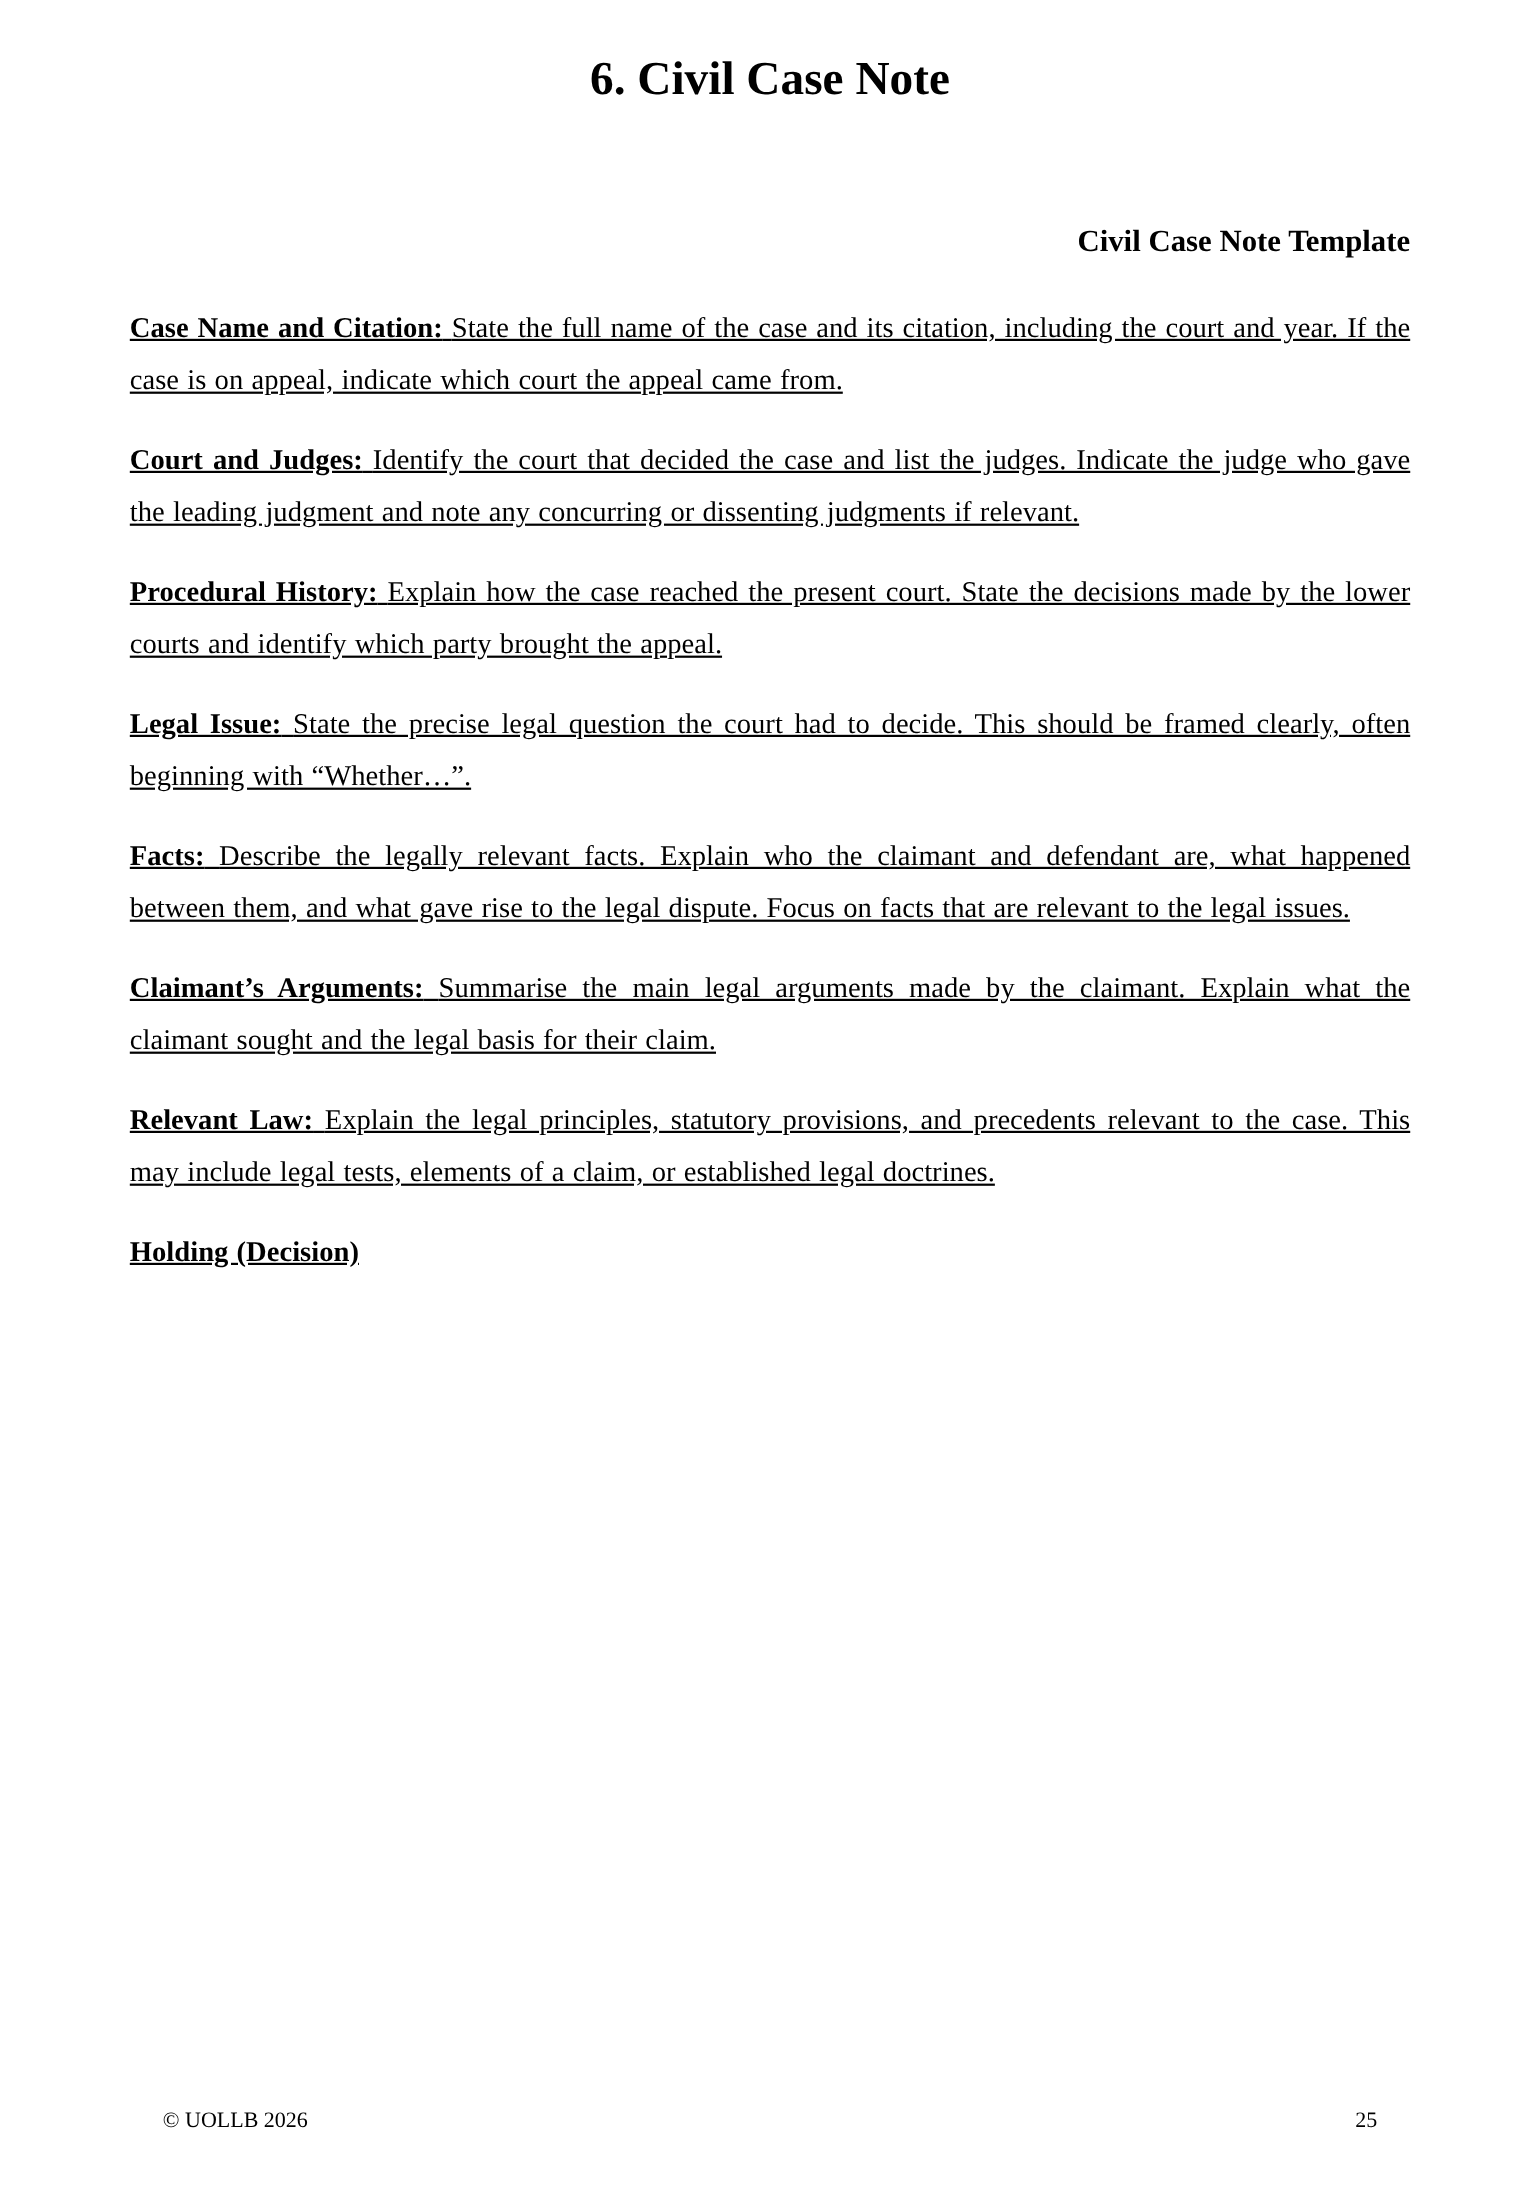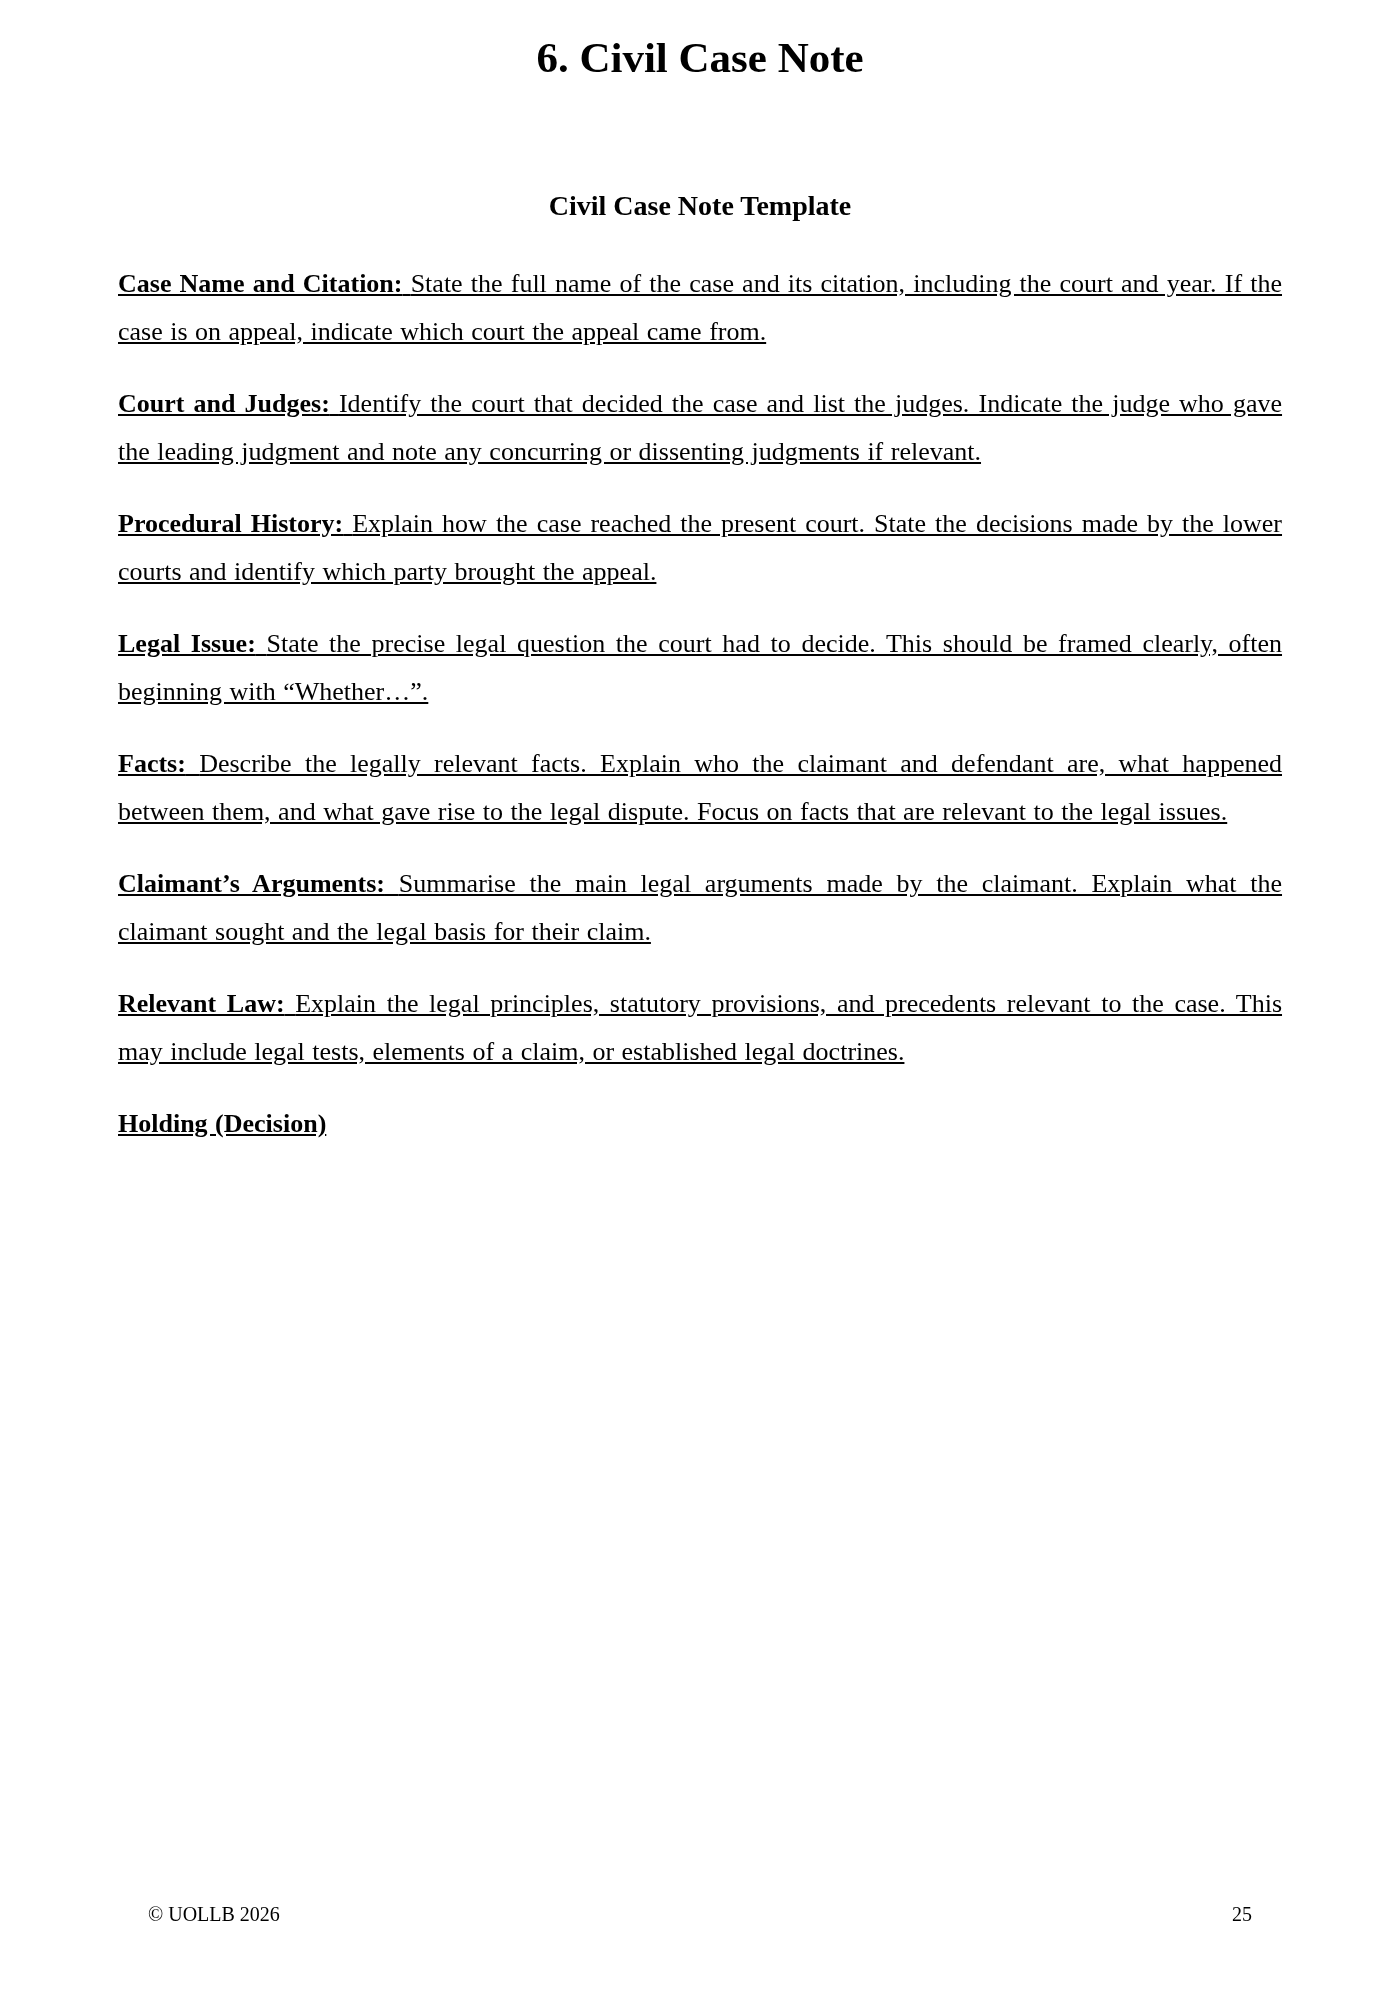--- a/index.html
+++ b/index.html
@@ -20,29 +20,29 @@
     padding: 0 118px;
   }
   .running-header {
     margin-top: 99px;
     text-align: center;
     font-size: 27px;
     line-height: 1;
     letter-spacing: 0.2px;
   }
   .chapter-title {
-    margin-top: 36px;
+    margin-top: 50px;
     text-align: center;
     font-size: 43px;
     line-height: 1;
     font-weight: bold;
   }
   .section-subtitle {
     margin-top: 113px;
-    text-align: center;
+    text-align: right;
     font-size: 28px;
     line-height: 1;
     font-weight: bold;
   }
   .body-copy { margin-top: 40px; text-decoration: underline; }
   .body-copy p {
     font-size: 26px;
     line-height: 48px;
     text-align: justify;
     text-justify: inter-word;

